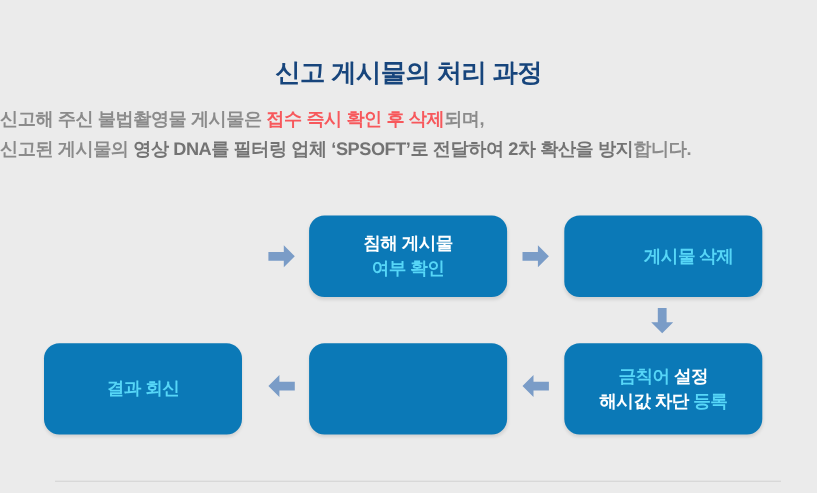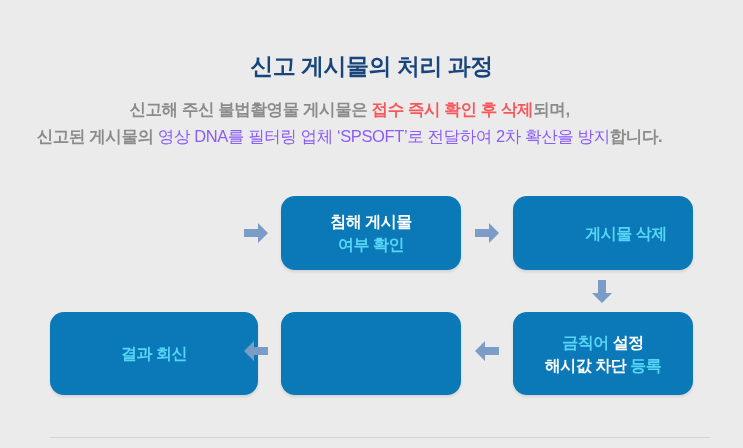--- a/index.html
+++ b/index.html
@@ -37,30 +37,29 @@
     line-height: 1.2;
     white-space: nowrap;
   }
 
   
   .desc {
     position: absolute;
     left: 0;
     top: 96px;
     width: 699px;
-    text-align: center;
     font-size: 16.5px;
     line-height: 27px;
     letter-spacing: -0.4px;
     color: #8b8b8b;
     white-space: nowrap;
   }
   .desc .line { display: block; }
   .desc .em-red  { color: #f7585c; font-weight: bold; }
-  .desc .em-blue { color: #8b5cf6; font-weight: normal; }
+  .desc .em-blue { color: #737373; font-weight: bold; }
   .desc .plain-b { color: #8b8b8b; font-weight: bold; }
 
   
   .box {
     position: absolute;
     box-sizing: border-box;
     background: #0b79b7;
     border-radius: 14px;
     display: flex;
     align-items: center;
@@ -77,21 +76,21 @@
   .box .cy { color: #56d6f7; }
   .box .wh { color: #ffffff; }
 
   
   #box-1 { left: 50px;  top: 196px; width: 180px; height: 74px; }
   #box-2 { left: 281px; top: 196px; width: 180px; height: 74px; }
   #box-3 { left: 513px; top: 196px; width: 180px; height: 74px; padding-left: 46px; }
   
   #box-4 { left: 513px; top: 312px; width: 180px; height: 83px; }
   #box-5 { left: 281px; top: 312px; width: 180px; height: 83px; }
-  #box-6 { left: 50px;  top: 312px; width: 208px; height: 83px; align-items: center; }
+  #box-6 { left: 40px;  top: 312px; width: 180px; height: 83px; align-items: center; }
 
   
   .arrow {
     position: absolute;
     color: #7a9cc7;
     line-height: 0;
   }
   .arrow svg { display: block; }
 
   #arrow-1 { left: 242px; top: 219px; }   

